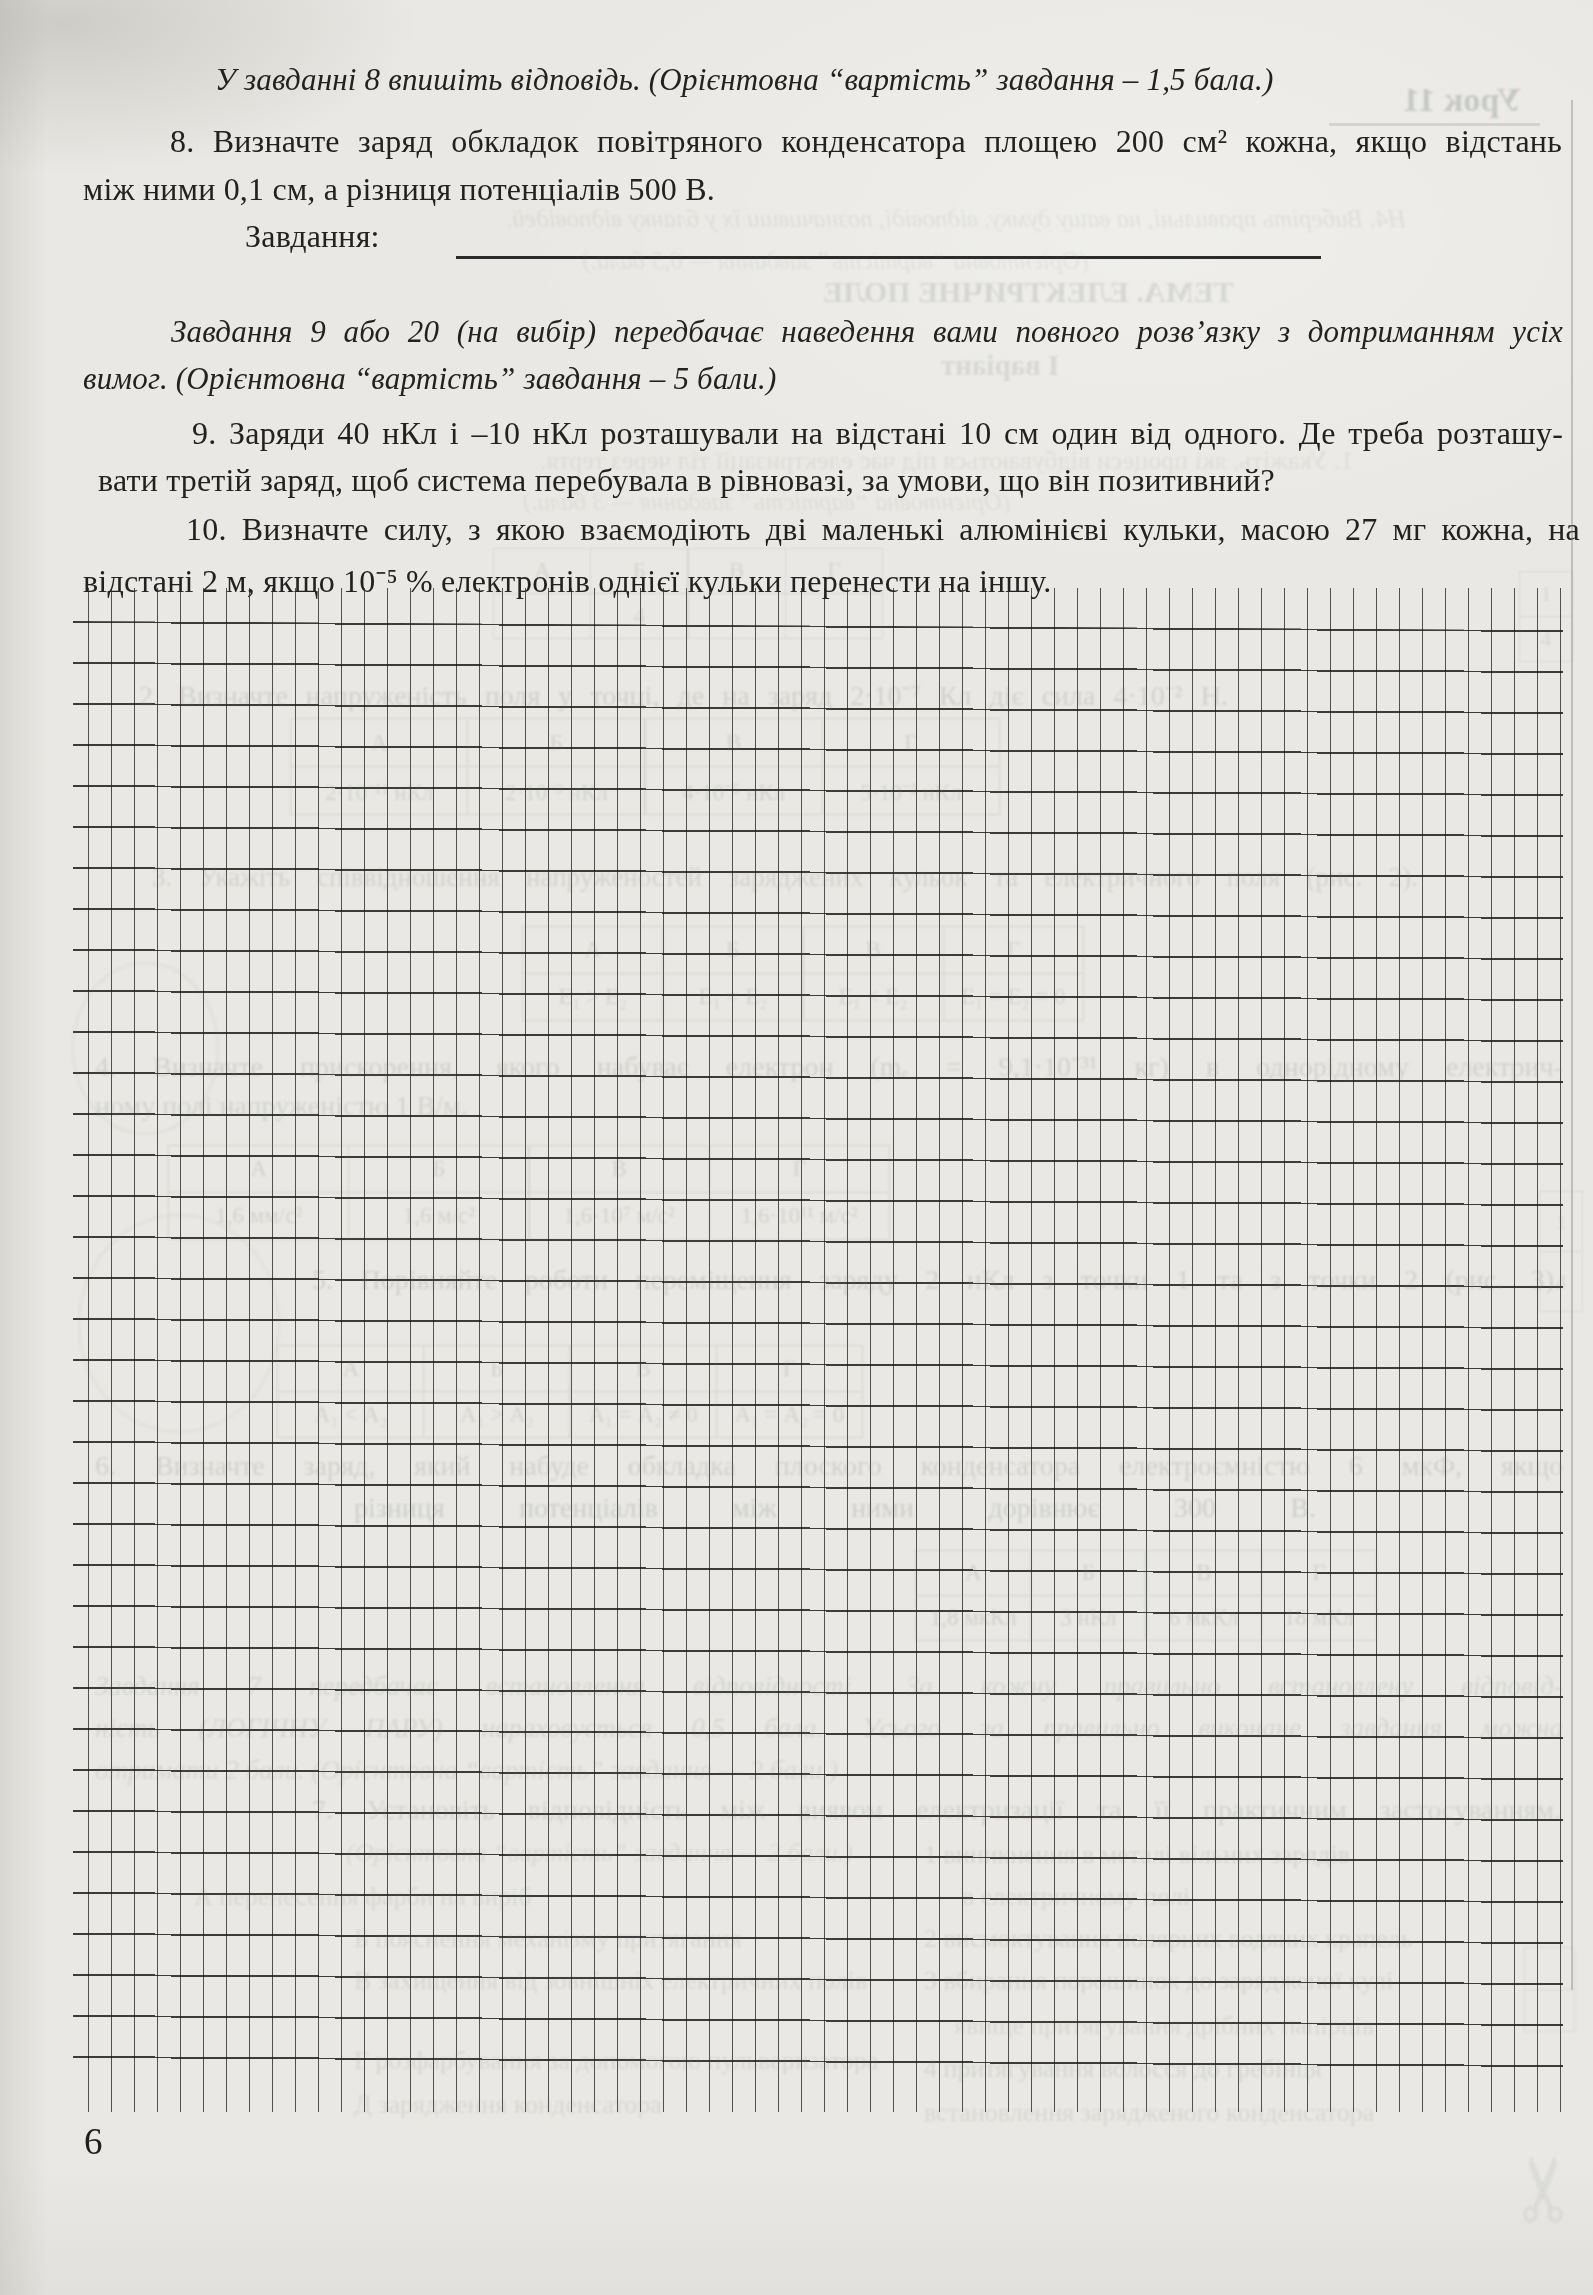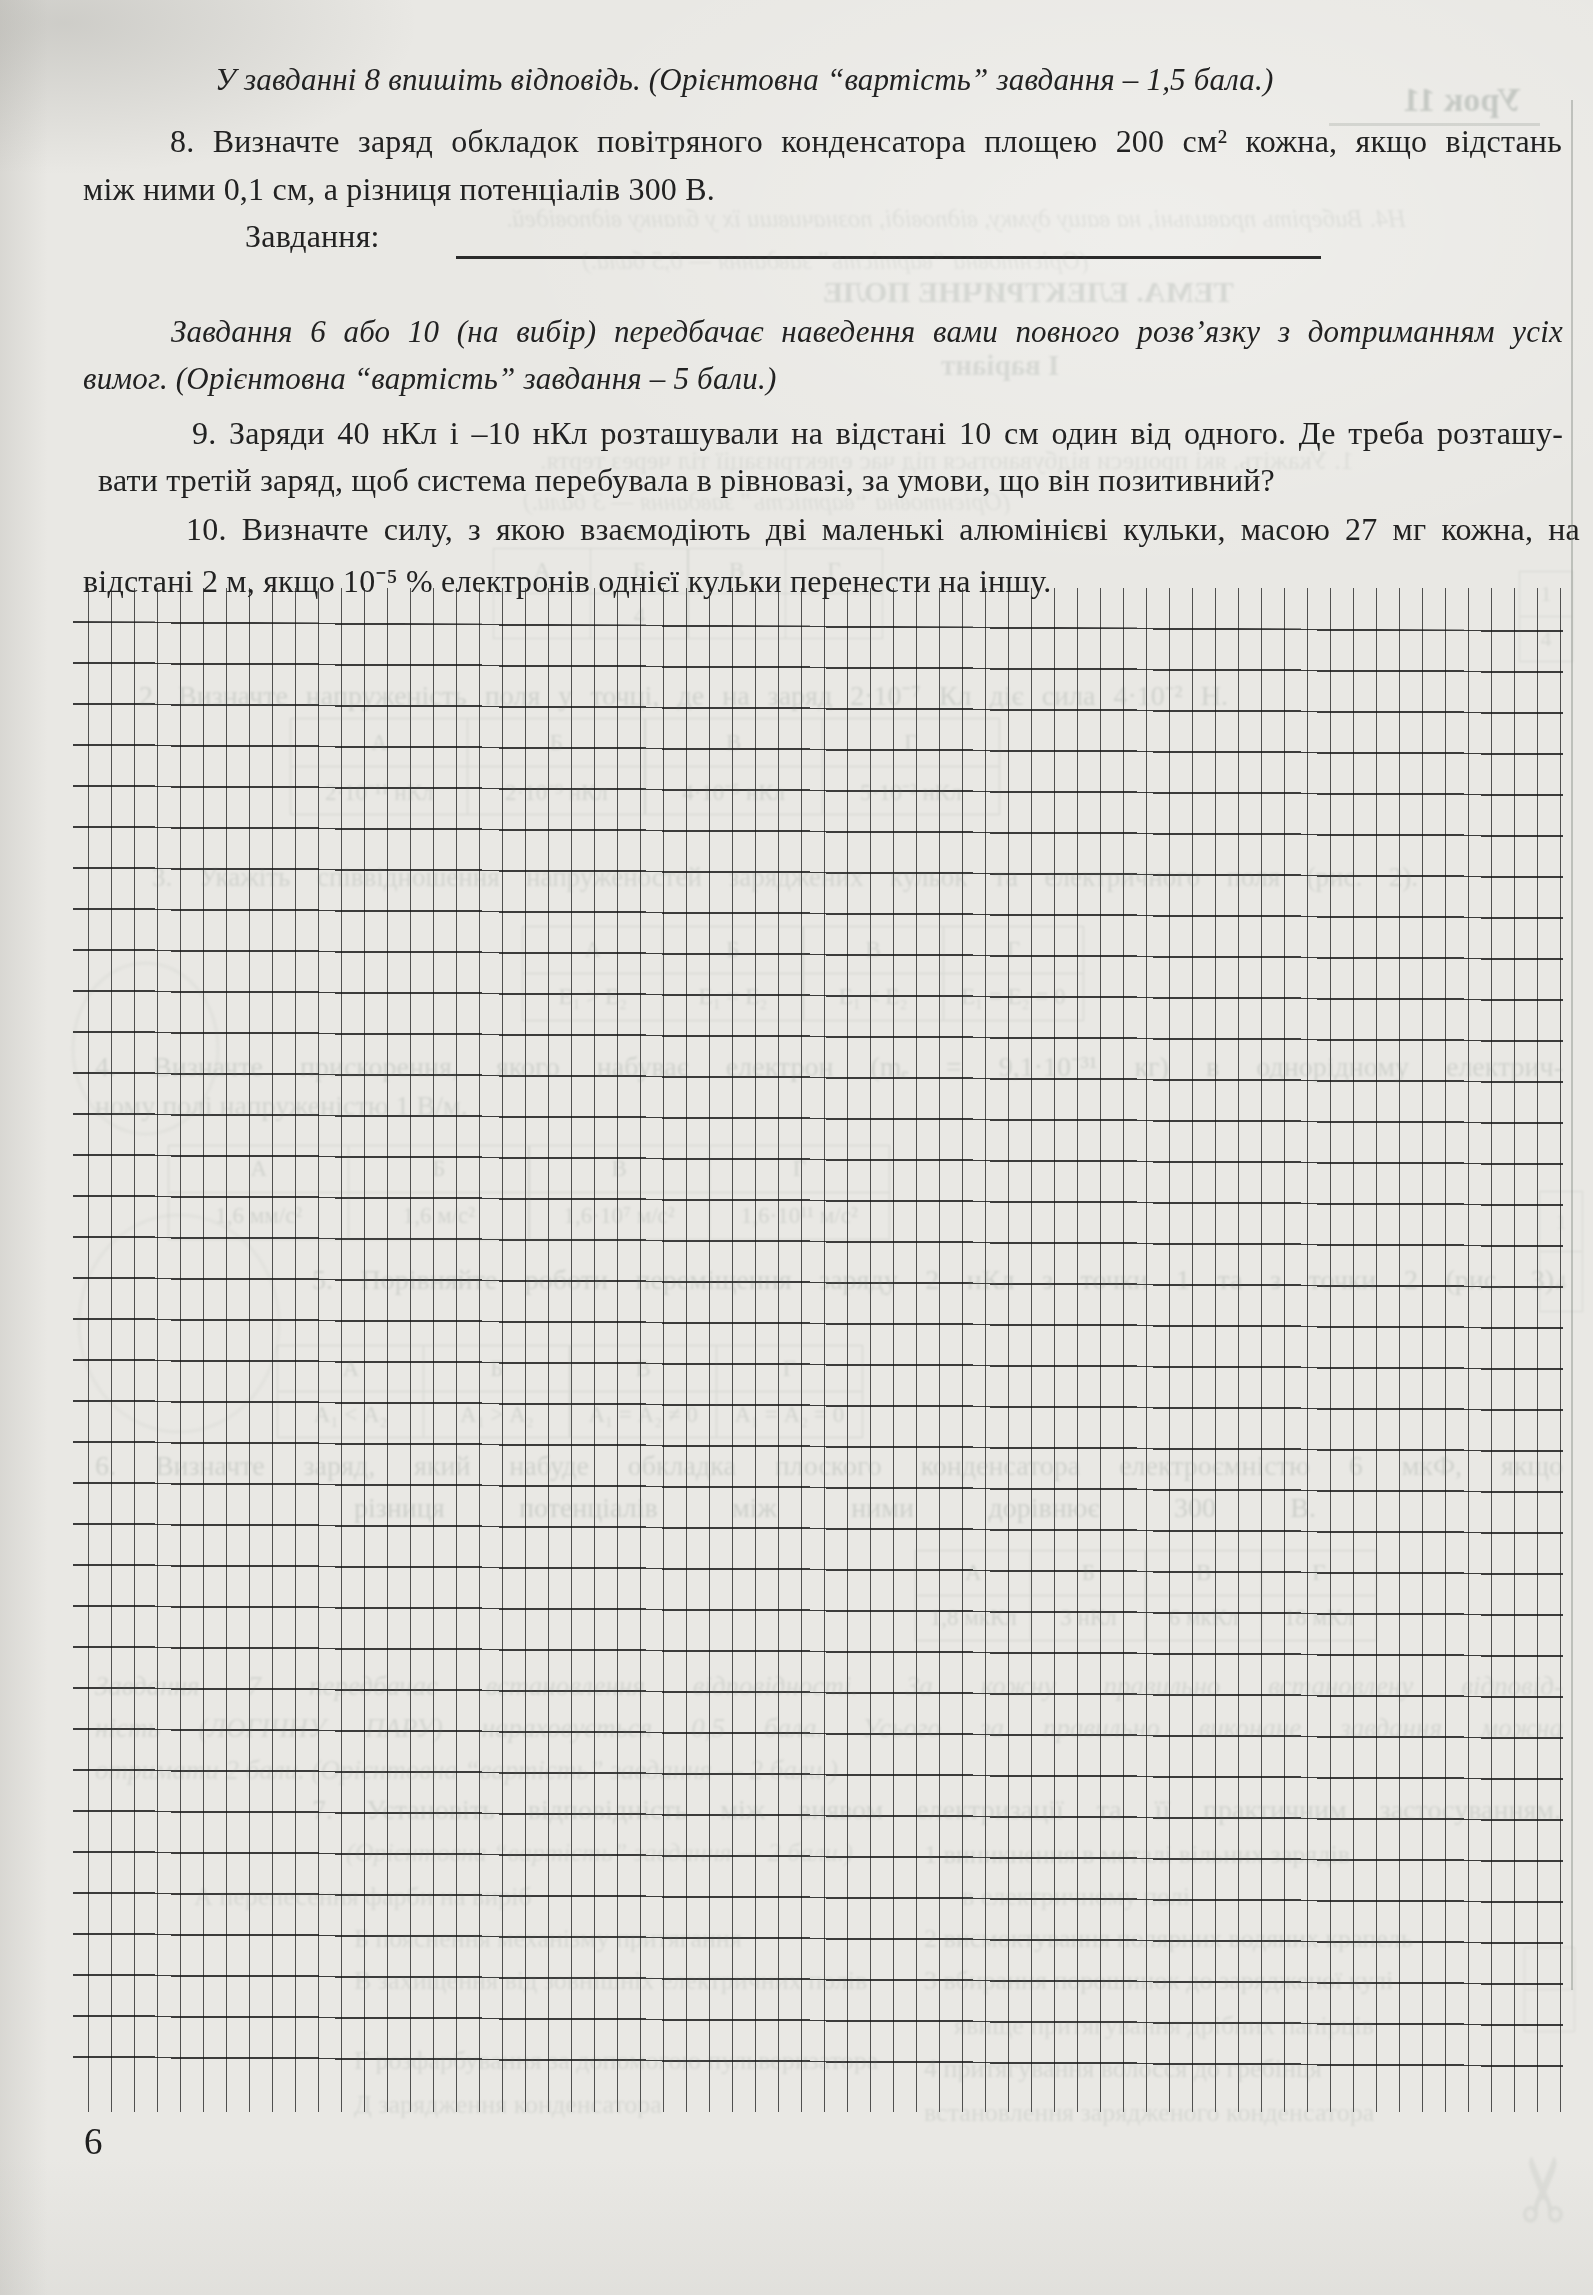--- a/index.html
+++ b/index.html
@@ -46,26 +46,26 @@
   .edge-line{position:absolute;background:rgba(110,118,110,.35);filter:blur(0.5px);}
   .scissors{position:absolute;color:#87928a;filter:blur(0.8px);transform:rotate(-90deg);}
   .pagenum{position:absolute;color:#1f1f1f;font-size:37px;}
 </style>
 </head>
 <body>
 
 <div class="t it" style="left:215px;top:62px;font-size:31px;">У завданні 8 впишіть відповідь. (Орієнтовна “вартість” завдання – 1,5 бала.)</div>
 
 <div class="t just" style="left:170px;top:123px;width:1392px;">8. Визначте заряд обкладок повітряного конденсатора площею 200 см² кожна, якщо відстань</div>
-<div class="t" style="left:83px;top:171px;">між ними 0,1 см, а різниця потенціалів 300 В.</div>
+<div class="t" style="left:83px;top:171px;">між ними 0,1 см, а різниця потенціалів 500 В.</div>
 
 <div class="t" style="left:245px;top:218px;">Завдання:</div>
 <div class="rule" style="left:456px;top:256px;width:865px;height:2.5px;"></div>
 
-<div class="t it just" style="left:171px;top:314px;width:1392px;font-size:31px;">Завдання 6 або 10 (на вибір) передбачає наведення вами повного розв’язку з дотриманням усіх</div>
+<div class="t it just" style="left:171px;top:314px;width:1392px;font-size:31px;">Завдання 9 або 20 (на вибір) передбачає наведення вами повного розв’язку з дотриманням усіх</div>
 <div class="t it" style="left:83px;top:361px;font-size:31px;">вимог. (Орієнтовна “вартість” завдання – 5 бали.)</div>
 
 <div class="t just" style="left:192px;top:415px;width:1371px;">9. Заряди 40 нКл і –10 нКл розташували на відстані 10 см один від одного. Де треба розташу-</div>
 <div class="t" style="left:98px;top:462px;">вати третій заряд, щоб система перебувала в рівновазі, за умови, що він позитивний?</div>
 
 <div class="t just" style="left:186px;top:511px;width:1394px;">10. Визначте силу, з якою взаємодіють дві маленькі алюмінієві кульки, масою 27 мг кожна, на</div>
 <div class="t" style="left:83px;top:558px;">відстані 2 м, якщо 10⁻⁵ % електронів однієї кульки перенести на іншу.</div>
 
 <div class="grid-v"></div>
 <div class="grid-h"></div>

